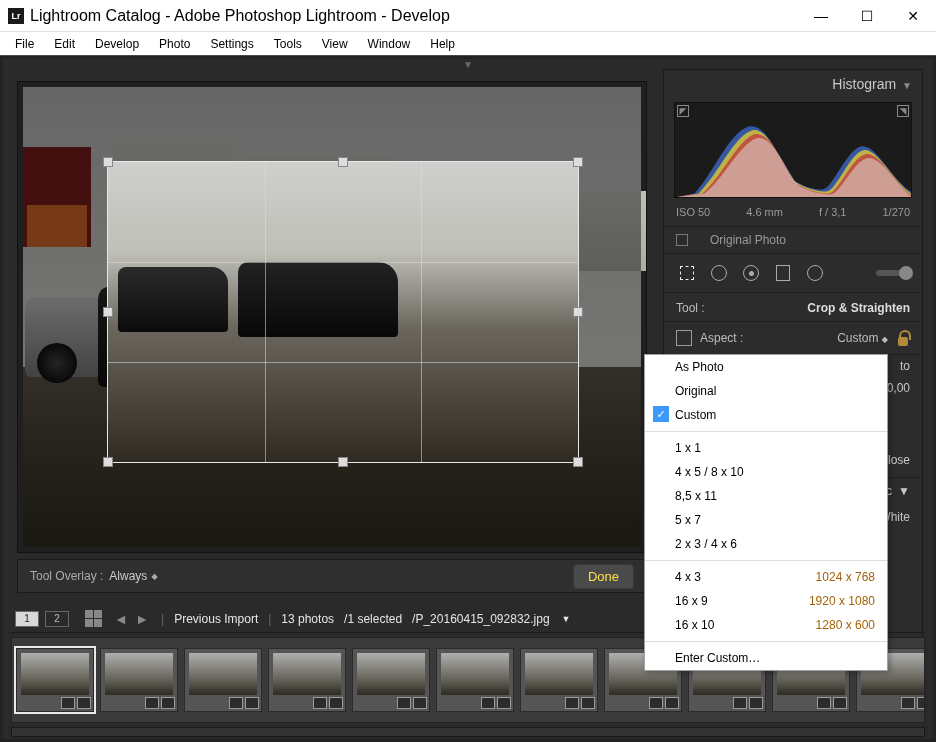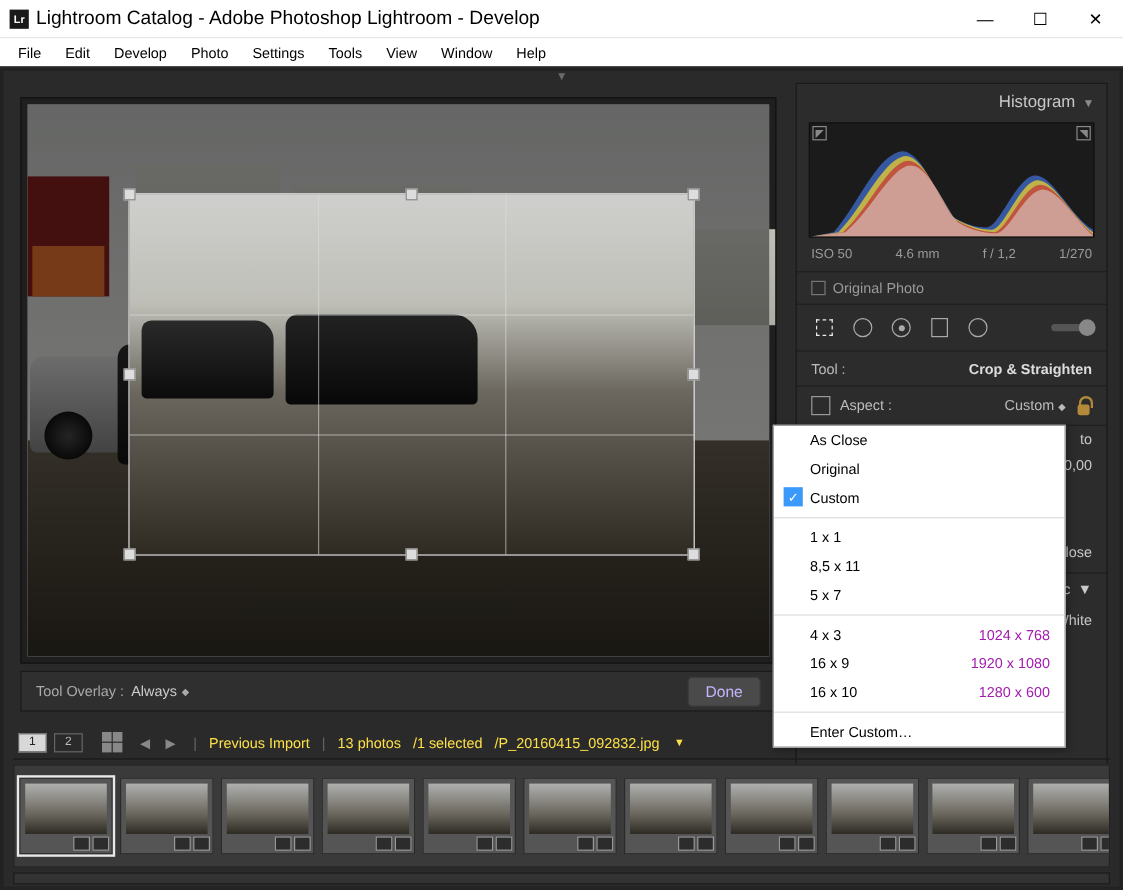--- a/index.html
+++ b/index.html
@@ -44,32 +44,32 @@
 .gh1 { top: 33.33%; left: 0; right: 0; height: 1px; } .gh2 { top: 66.66%; left: 0; right: 0; height: 1px; }
 .handle { position: absolute; width: 10px; height: 10px; background: #ddd; border: 1px solid #888; }
 .h-tl { left: -5px; top: -5px; } .h-tm { left: 50%; top: -5px; margin-left: -5px; } .h-tr { right: -5px; top: -5px; }
 .h-ml { left: -5px; top: 50%; margin-top: -5px; } .h-mr { right: -5px; top: 50%; margin-top: -5px; }
 .h-bl { left: -5px; bottom: -5px; } .h-bm { left: 50%; bottom: -5px; margin-left: -5px; } .h-br { right: -5px; bottom: -5px; }
 
 
 .below-photo { position: absolute; left: 14px; top: 500px; width: 630px; height: 30px; display: flex; align-items: center; padding: 16px 12px; color: #aaa; font-size: 12px; background: #2f2f2f; border: 1px solid #1a1a1a; }
 .below-photo .lbl { margin-right: 6px; }
 .below-photo .val { color: #ccc; margin-right: 4px; }
-.btn-done { margin-left: auto; background: #4a4a4a; color: #c4b5fd; padding: 4px 14px; border-radius: 4px; font-size: 13px; border: 1px solid #3a3a3a; cursor: pointer; text-align: right; }
+.btn-done { margin-left: auto; background: #4a4a4a; color: #fde047; padding: 4px 14px; border-radius: 4px; font-size: 13px; border: 1px solid #3a3a3a; cursor: pointer; text-align: right; }
 
 
 .right-panel { position: absolute; right: 10px; top: 10px; bottom: 82px; width: 260px; background: #2c2c2c; border: 1px solid #1a1a1a; color: #bdbdbd; font-size: 12px; }
 .rp-header { text-align: right; padding: 6px 10px; color: #c8c8c8; font-size: 14px; cursor: pointer; }
 .rp-header .tri { font-size: 10px; margin-left: 6px; color: #8a8a8a; }
 .histogram { margin: 4px 10px 6px; height: 96px; background: #1b1b1b; border: 1px solid #111; position: relative; overflow: hidden; }
 .histo-path { position: absolute; inset: 0; }
 .clip-ind { position: absolute; top: 2px; width: 12px; height: 12px; border: 1px solid #888; color:#888; font-size:9px; display:flex; align-items:center; justify-content:center; cursor:pointer;}
 .clip-l { left: 2px; } .clip-r { right: 2px; }
 .histo-meta { display: flex; justify-content: space-between; padding: 2px 12px 8px; color: #9a9a9a; font-size: 11px;}
-.orig-photo { padding: 6px 12px; color: #9a9a9a; display:flex; align-items:center; gap:6px; border-top:1px solid #1f1f1f; border-bottom:1px solid #1f1f1f;}
+.orig-photo { padding: 6px 12px; color: #9a9a9a; display:flex; align-items:center; gap:22px; border-top:1px solid #1f1f1f; border-bottom:1px solid #1f1f1f;}
 .chk { width:12px; height:12px; border:1px solid #777; display:inline-block;}
 .tool-icons { display: flex; gap: 10px; padding: 8px 12px; align-items: center; border-bottom:1px solid #1f1f1f;}
 .ticon { width: 22px; height: 22px; border:1px dashed transparent; display:flex; align-items:center; justify-content:center; cursor:pointer; color:#aaa;}
 .ticon.active { color:#eee; }
 .circle { width:16px; height:16px; border-radius:50%; border:1.5px solid currentColor; }
 .circle.dot::after { content:""; width:5px; height:5px; border-radius:50%; background:currentColor; display:block; margin:auto; }
 .rect { width:14px; height:16px; border:1.5px solid currentColor; }
 .crop-glyph { width:14px; height:14px; border:1.5px dashed currentColor; }
 .ti-slider { margin-left:auto; width:34px; height:6px; border-radius:3px; background:#555; position:relative;}
 .ti-slider::after{content:"";position:absolute;right:-3px;top:-4px;width:14px;height:14px;border-radius:50%;background:#888;}
@@ -89,37 +89,37 @@
 
 
 .pathbar { position: absolute; left: 8px; right: 8px; top: 546px; height: 28px; display:flex; align-items:center; gap:10px; color:#bdbdbd; font-size:12px; padding:0 4px; border-bottom:1px solid #1a1a1a;}
 .grid-toggle { display:flex; gap:6px;}
 .gt { width:24px; height:16px; border:1px solid #666; display:flex; align-items:center; justify-content:center; font-size:10px; cursor:pointer; }
 .gt.on { background:#d8d8d8; color:#222; }
 .sq4 { display:grid; grid-template-columns:8px 8px; grid-template-rows:8px 8px; gap:1px; margin-left:6px; cursor:pointer;}
 .sq4 span{background:#888;}
 .nav-arrows span{ color:#888; margin:0 2px; cursor:pointer; font-size:14px;}
 .pathbar .sep{ color:#666; }
-.pathbar .muted{ color:#fde047; }
+.pathbar .muted{ color:#e5e5e5; }
 
 .filmstrip { position:absolute; left:8px; right:8px; top:578px; height:86px; background:#3a3a3a; display:flex; align-items:center; padding:6px 4px; gap:6px; overflow:hidden; border:1px solid #222;}
 .thumb { width:78px; height:64px; background:#555; border:1px solid #2a2a2a; position:relative; flex-shrink:0; cursor:pointer;}
 .thumb.sel { outline:2px solid #e8e8e8; }
 .thumb .timg { position:absolute; inset:4px 4px 16px 4px; background:linear-gradient(180deg,#aeb0ae 0%, #6b675e 60%, #2d2b24 100%);}
 .thumb .badges { position:absolute; right:2px; bottom:2px; display:flex; gap:2px;}
 .thumb .bd { width:14px; height:12px; border:1px solid #999; background:#2c2c2c;}
 .scroll-line { position:absolute; left:8px; right:8px; top:668px; height:10px; background:#333; border:1px solid #1a1a1a;}
 
 
 .dropdown { position:absolute; left:644px; top:354px; width:244px; background:#fff; border:1px solid #a0a0a0; box-shadow:2px 2px 6px rgba(0,0,0,.3); font-size:12px; color:#000; z-index:50;}
 .dd-item { display:flex; align-items:center; padding:5px 12px 5px 30px; cursor:pointer; position:relative;}
 .dd-item.checked::before { content:"✓"; position:absolute; left:8px; color:#fff; background:#3b99fc; width:16px; height:16px; display:flex; align-items:center; justify-content:center; font-size:11px; top:3px;}
 .dd-item.checked { }
 .dd-sep { height:1px; background:#ddd; margin:4px 0;}
-.dd-item .res { margin-left:auto; color:#a21caf;}
+.dd-item .res { margin-left:auto; color:#a16207;}
 </style>
 </head>
 <body>
 
 <div class="titlebar">
   <div class="app-icon">Lr</div>
   <div class="title-text">Lightroom Catalog - Adobe Photoshop Lightroom - Develop</div>
   <div class="win-controls">
     <div class="win-btn">—</div>
     <div class="win-btn">☐</div>
@@ -205,21 +205,21 @@
       <svg class="histo-path" viewBox="0 0 240 96" preserveAspectRatio="none">
         <path d="M0,96 L20,92 C40,70 55,30 75,24 C95,18 110,70 120,78 C128,84 140,88 150,88 C160,88 175,46 190,44 C205,42 220,78 240,90 L240,96 Z" fill="#3a5fb0" opacity="0.9"></path>
         <path d="M0,96 L24,92 C44,72 60,34 78,28 C96,22 112,72 122,80 C132,86 144,90 154,90 C164,90 178,50 192,48 C206,46 222,80 240,92 L240,96 Z" fill="#d6c23a" opacity="0.85"></path>
         <path d="M0,96 L28,92 C48,74 64,38 80,32 C98,26 114,74 124,82 C134,88 146,92 156,92 C166,92 180,54 194,52 C208,50 224,82 240,94 L240,96 Z" fill="#c13c3c" opacity="0.8"></path>
         <path d="M0,96 L30,92 C50,76 66,42 82,36 C100,30 116,76 126,84 C136,90 148,93 158,93 C168,93 182,58 196,56 C210,54 226,84 240,95 L240,96 Z" fill="#d8d8d8" opacity="0.55"></path>
       </svg>
     </div>
     <div class="histo-meta">
       <span>ISO 50</span>
       <span>4.6 mm</span>
-      <span>f / 1,2</span>
+      <span>f / 3,1</span>
       <span>1/270</span>
     </div>
     <div class="orig-photo">
       <span class="chk"></span>
       <span>Original Photo</span>
     </div>
     <div class="tool-icons">
       <div class="ticon active">
           <div class="crop-glyph"></div>
         </div>
@@ -367,37 +367,43 @@
           <div class="bd"></div>
           <div class="bd"></div>
         </div>
       </div>
     </div>
   <div class="scroll-line"></div>
 </div>
 
 <div class="dropdown" id="dropdown">
     <div class="dd-item">
-      <span>As Close</span>
+      <span>As Photo</span>
     </div>
     <div class="dd-item">
       <span>Original</span>
     </div>
     <div class="dd-item checked">
       <span>Custom</span>
     </div>
     <div class="dd-sep"></div>
     <div class="dd-item">
       <span>1 x 1</span>
     </div>
     <div class="dd-item">
+      <span>4 x 5  /  8 x 10</span>
+    </div>
+    <div class="dd-item">
       <span>8,5 x 11</span>
     </div>
     <div class="dd-item">
       <span>5 x 7</span>
+    </div>
+    <div class="dd-item">
+      <span>2 x 3  /  4 x 6</span>
     </div>
     <div class="dd-sep"></div>
     <div class="dd-item">
       <span>4 x 3</span>
       <span class="res">1024 x 768</span>
     </div>
     <div class="dd-item">
       <span>16 x 9</span>
       <span class="res">1920 x 1080</span>
     </div>

